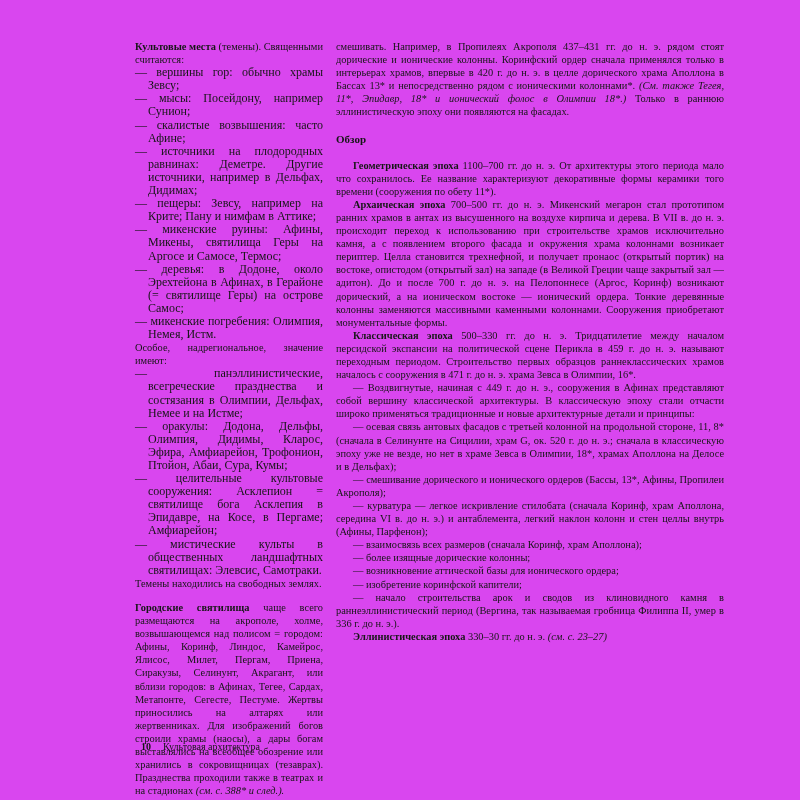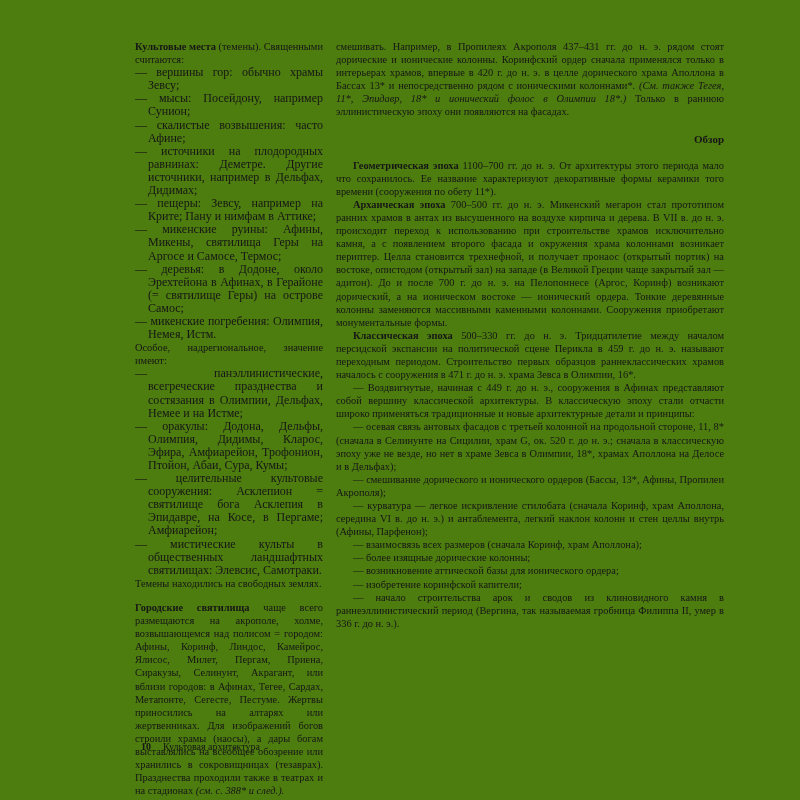--- a/index.html
+++ b/index.html
@@ -4,36 +4,36 @@
 <style>
   * { margin:0; padding:0; box-sizing:border-box; }
   html,body { width:800px; height:800px; }
   body {
     background:#f6f6f4;
     font-family:"Liberation Serif", serif;
     color:#161616;
   }
   .page {
     position:relative; width:800px; height:800px;
-    background:#4d7c0f; overflow:hidden;
+    background:#d946ef; overflow:hidden;
   }
   .columns {
     position:absolute; left:135px; top:40px;
     display:flex; gap:13px; align-items:flex-start;
   }
   .col-left  { width:188px; }
   .col-right { width:388px; }
   p { font-size:10.4px; line-height:13.1px; text-align:justify; }
   .li { font-size:12px; line-height:13.1px; text-align:justify;
         padding-left:13px; text-indent:-13px; }
   .indent { text-indent:17px; }
   .it { font-style:italic; }
   b { font-weight:bold; }
   .heading-center {
-    text-align:right; font-weight:bold;
+    text-align:left; font-weight:bold;
     font-size:11px; line-height:13px;
     margin:14px 0 13px 0; text-indent:0;
   }
   .section-gap { margin-top:11px; }
   .footer {
     position:absolute; left:141px; top:740px;
     font-size:10px; line-height:13px;
   }
   .footer .pageno { font-weight:bold; margin-right:12px; }
 </style>
@@ -116,19 +116,20 @@
           <p class="indent">— более изящные дорические колонны;</p>
 
           <p class="indent">— возникновение аттической базы для ионического ордера;</p>
 
           <p class="indent">— изобретение коринфской капители;</p>
 
 
           <p class="indent">— начало строительства арок и сводов из клиновидного камня в раннеэллинистический период (Вергина, так называемая гробница Филиппа II, умер в 336 г. до н. э.).</p>
         </div>
 
+      <p class="indent"><b>Эллинистическая эпоха</b><span> 330–30 гг. до н. э. </span><span class="it">(см. с. 23–27)</span></p>
 
     </div>
   </div>
 
   <div class="footer"><span class="pageno">10</span><span>Культовая архитектура</span></div>
 
 </div>
 
 </body></html>

